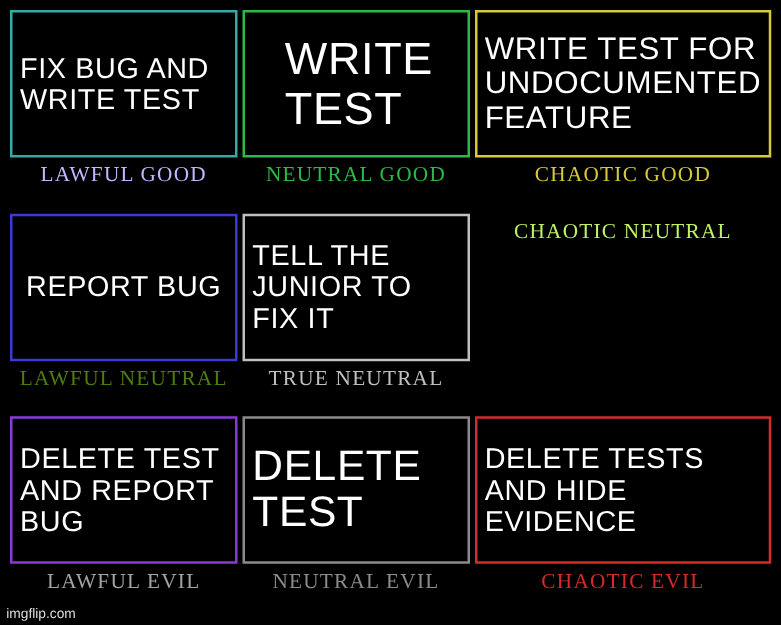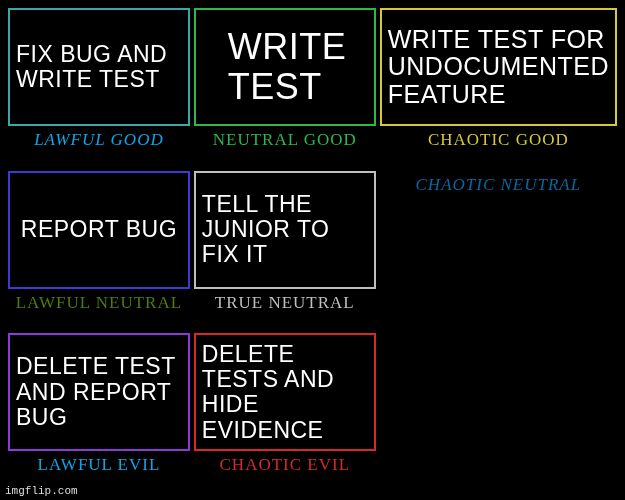--- a/index.html
+++ b/index.html
@@ -44,40 +44,40 @@
     }
     .content {
       font-family: Impact, "Arial Black", sans-serif;
       color: #fff;
       text-align: left;
       line-height: 1.1;
       text-transform: uppercase;
       letter-spacing: 0.5px;
     }
     
-    .c-lg .box { border-color: #3aa8a8; } .c-lg .caption { color: #0ea5e9; font-style: italic; }
+    .c-lg .box { border-color: #3aa8a8; } .c-lg .caption { color: #c4b5fd; }
     .c-ng .box { border-color: #2eb84a; padding-left: 32px; } .c-ng .caption { color: #2eb84a; }
     .c-cg .box { border-color: #d6c93a; } .c-cg .caption { color: #d6c93a; }
     .c-ln .box { border-color: #3a3ad6; } .c-ln .caption { color: #4d7c0f; }
     .c-tn .box { border-color: #bfbfbf; } .c-tn .caption { color: #bfbfbf; }
-    .c-cn .box { border-color: #d66a2a; } .c-cn .caption { color: #0369a1; font-style: italic; }
-    .c-le .box { border-color: #8a3ad6; } .c-le .caption { color: #0ea5e9; text-align: right; }
+    .c-cn .box { border-color: #d66a2a; } .c-cn .caption { color: #bef264; }
+    .c-le .box { border-color: #8a3ad6; } .c-le .caption { color: #a3a3a3; text-align: right; }
     .c-ne .box { border-color: #8a8a8a; } .c-ne .caption { color: #8a8a8a; }
     .c-ce .box { border-color: #d62a2a; } .c-ce .caption { color: #d62a2a; }
     
     .fs-sm { font-size: 25px; }
     .fs-md { font-size: 23px; }
     .fs-lg { font-size: 34px; }
     .fs-xl { font-size: 36px; }
     .watermark {
       position: absolute;
       bottom: 2px;
       left: 2px;
       color: #ddd;
-      font-family: Liberation Mono, monospace;
+      font-family: Liberation Sans, sans-serif;
       font-size: 11px;
       background: rgba(0,0,0,0.3);
       padding: 1px 3px;
     }
   </style>
 </head>
 <body>
 
 <div class="grid">
   <div class="cell c-lg">
@@ -112,20 +112,26 @@
   </div>
   <div class="cell c-cn">
     <div class="caption">CHAOTIC NEUTRAL</div>
   </div>
   <div class="cell c-le">
     <div class="box">
       <div class="content fs-md">DELETE TEST AND REPORT BUG</div>
     </div>
     <div class="caption">LAWFUL EVIL</div>
   </div>
+  <div class="cell c-ne">
+    <div class="box">
+      <div class="content fs-lg">DELETE TEST</div>
+    </div>
+    <div class="caption">NEUTRAL EVIL</div>
+  </div>
   <div class="cell c-ce">
     <div class="box">
       <div class="content fs-md">DELETE TESTS AND HIDE EVIDENCE</div>
     </div>
     <div class="caption">CHAOTIC EVIL</div>
   </div>
 </div>
 
 <div class="watermark">imgflip.com</div>
 

